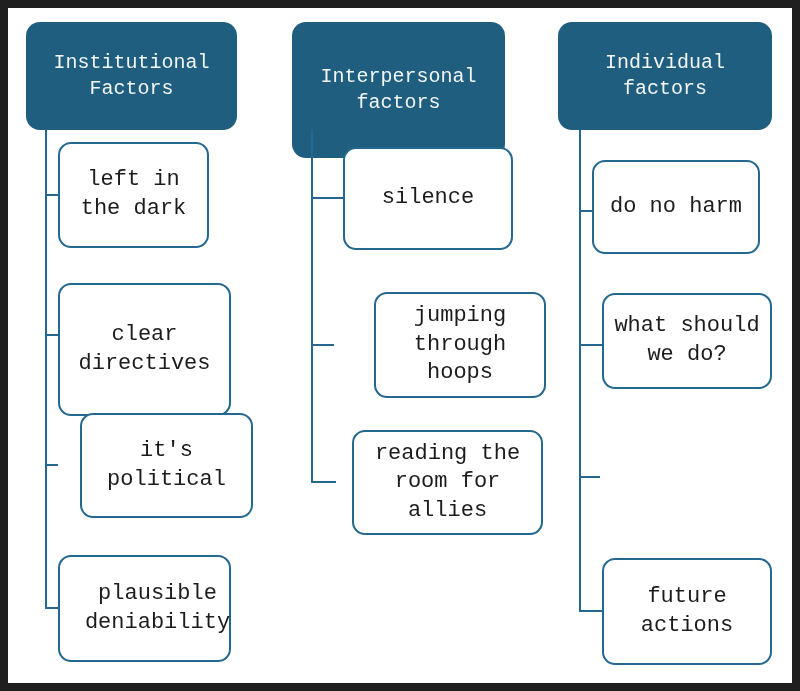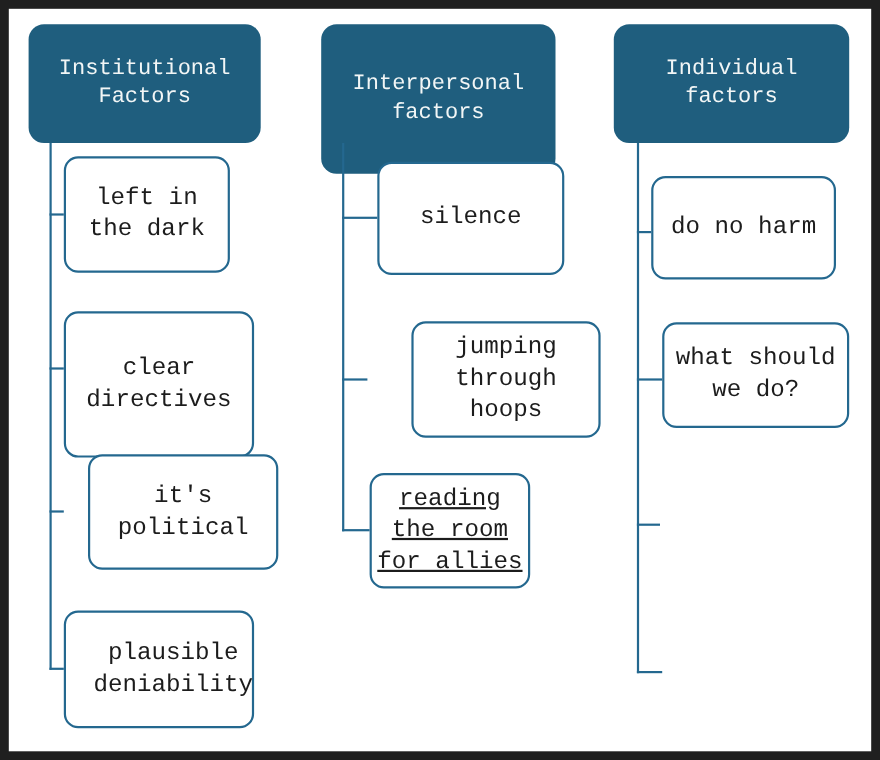--- a/index.html
+++ b/index.html
@@ -73,24 +73,25 @@
   <div class="child-box" style="left:50px; top:405px; width:173px; height:105px;margin-left:22px;">it's political</div>
   <div class="child-box" style="left:50px; top:547px; width:173px; height:107px;padding-left:30px;">plausible deniability</div>
 
   <div class="header-box" style="left:284px; top:14px; width:213px; height:136px;">Interpersonal factors</div>
   <div class="vline" style="left:303px; top:122px; height:353px;"></div>
   <div class="hstub" style="left:303px; top:189px; width:32px;"></div>
   <div class="hstub" style="left:303px; top:336px; width:23px;"></div>
   <div class="hstub" style="left:303px; top:473px; width:25px;"></div>
   <div class="child-box" style="left:335px; top:139px; width:170px; height:103px;">silence</div>
   <div class="child-box" style="left:326px; top:284px; width:172px; height:106px;margin-left:40px;">jumping through hoops</div>
-  <div class="child-box" style="left:328px; top:422px; width:146px; height:105px;text-decoration:underline;">reading the room for allies</div>
+  <div class="child-box" style="left:344px; top:422px; width:191px; height:105px;">reading the room for allies</div>
 
   <div class="header-box" style="left:550px; top:14px; width:214px; height:108px;">Individual factors</div>
   <div class="vline" style="left:571px; top:122px; height:482px;"></div>
   <div class="hstub" style="left:571px; top:202px; width:13px;"></div>
   <div class="hstub" style="left:571px; top:336px; width:23px;"></div>
   <div class="hstub" style="left:571px; top:468px; width:21px;"></div>
   <div class="hstub" style="left:571px; top:602px; width:23px;"></div>
   <div class="child-box" style="left:584px; top:152px; width:168px; height:94px;">do no harm</div>
   <div class="child-box" style="left:594px; top:285px; width:170px; height:96px;">what should we do?</div>
+  <div class="child-box" style="left:594px; top:550px; width:170px; height:107px;">future actions</div>
 
 </div>
 
 </body></html>

